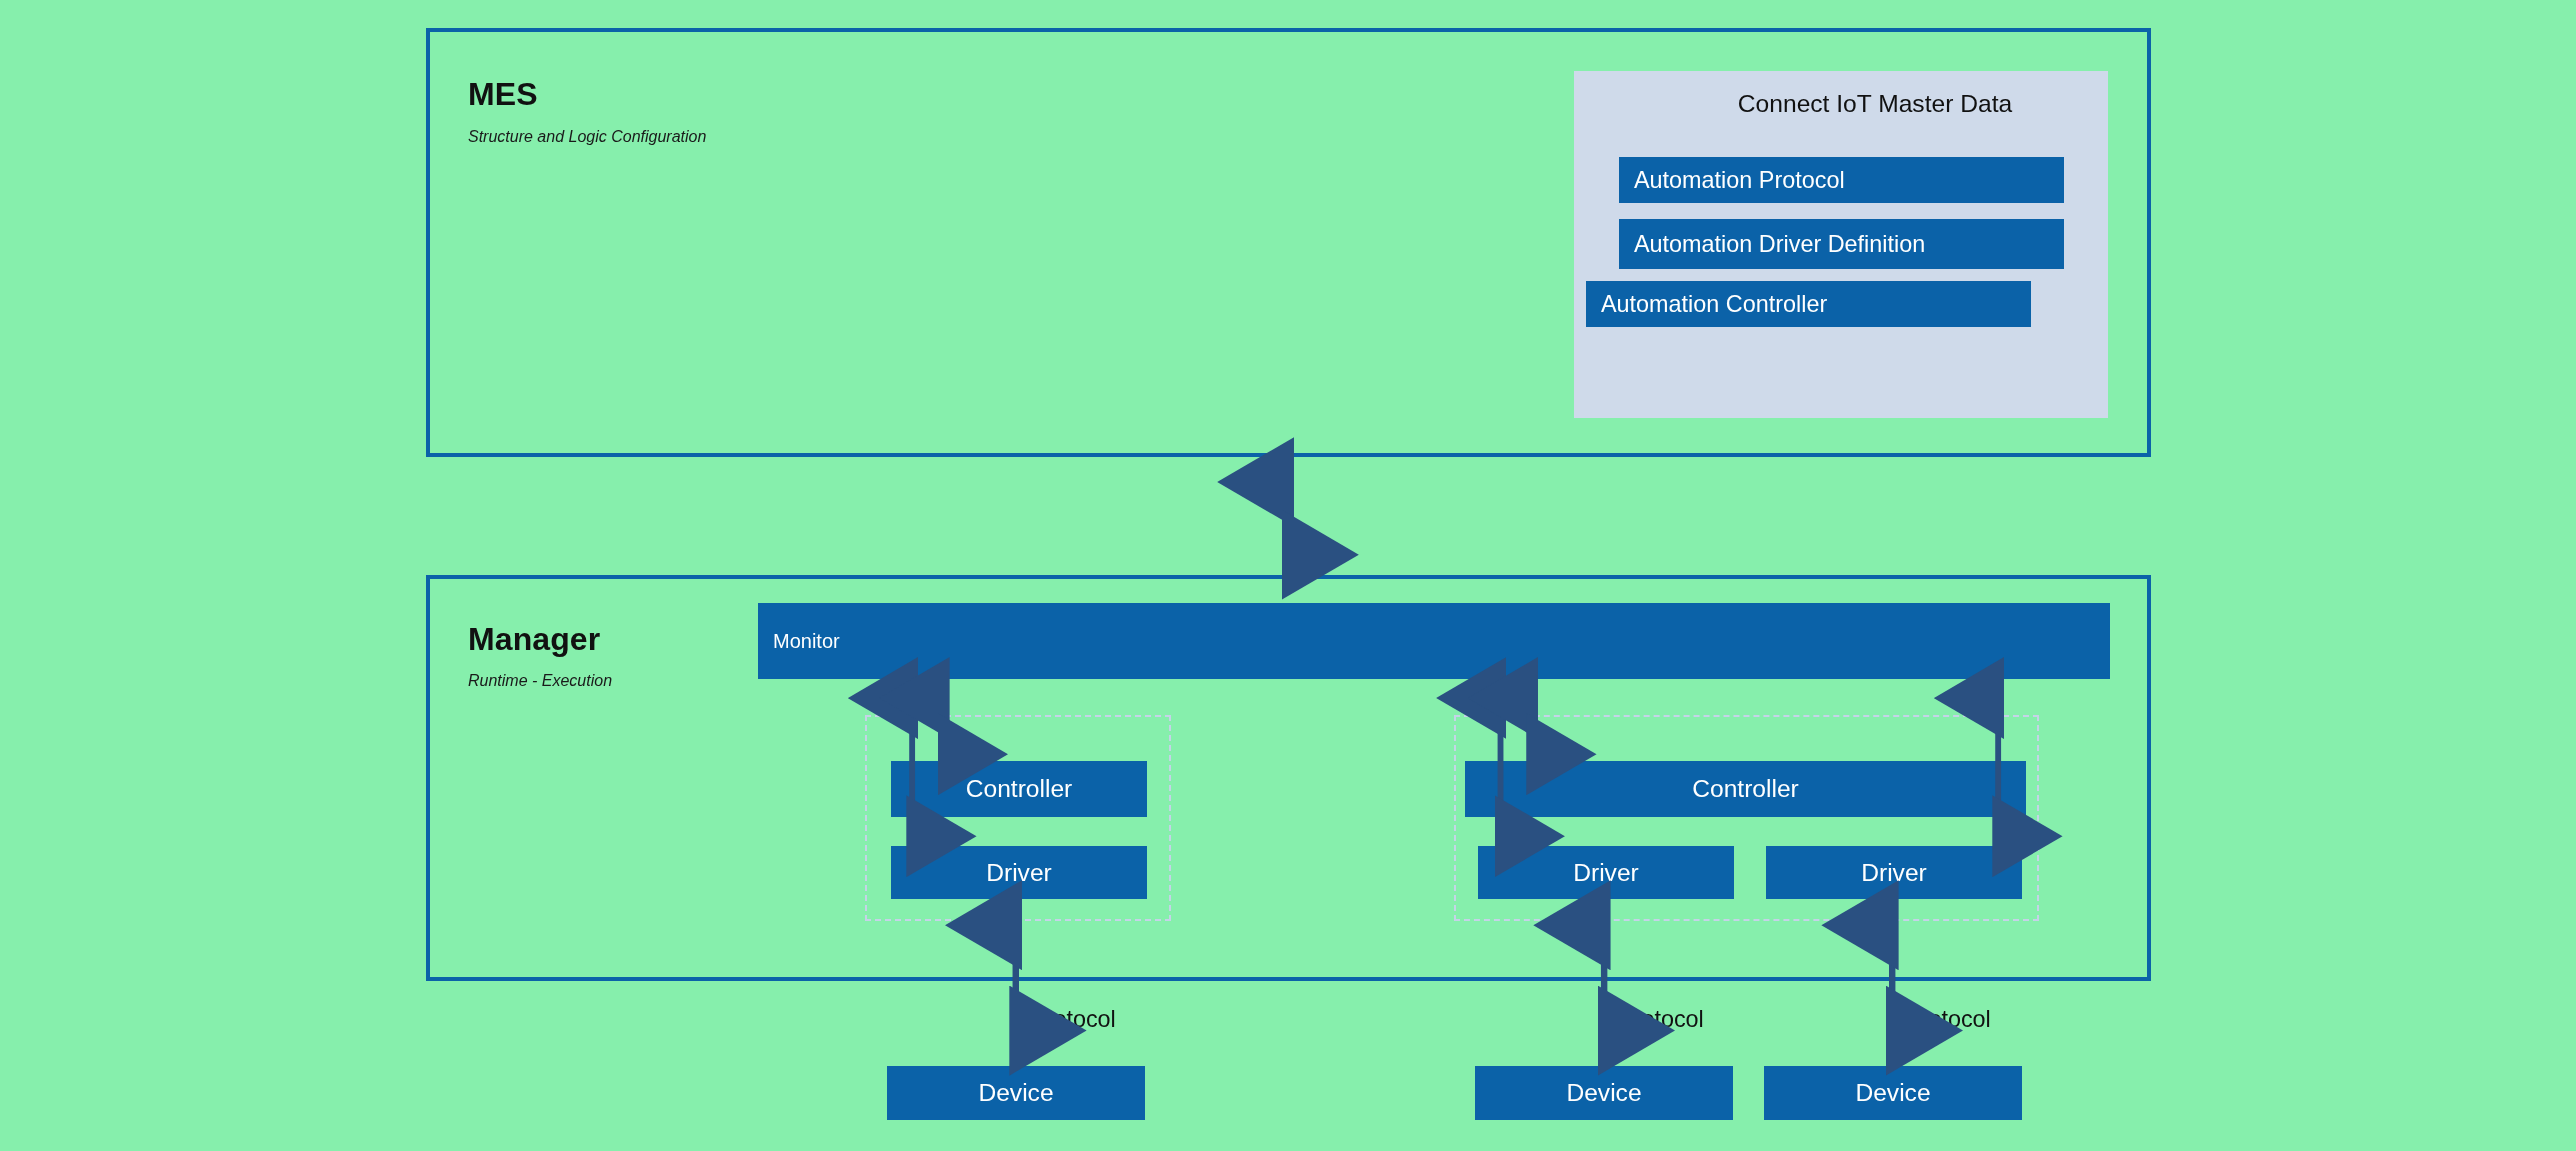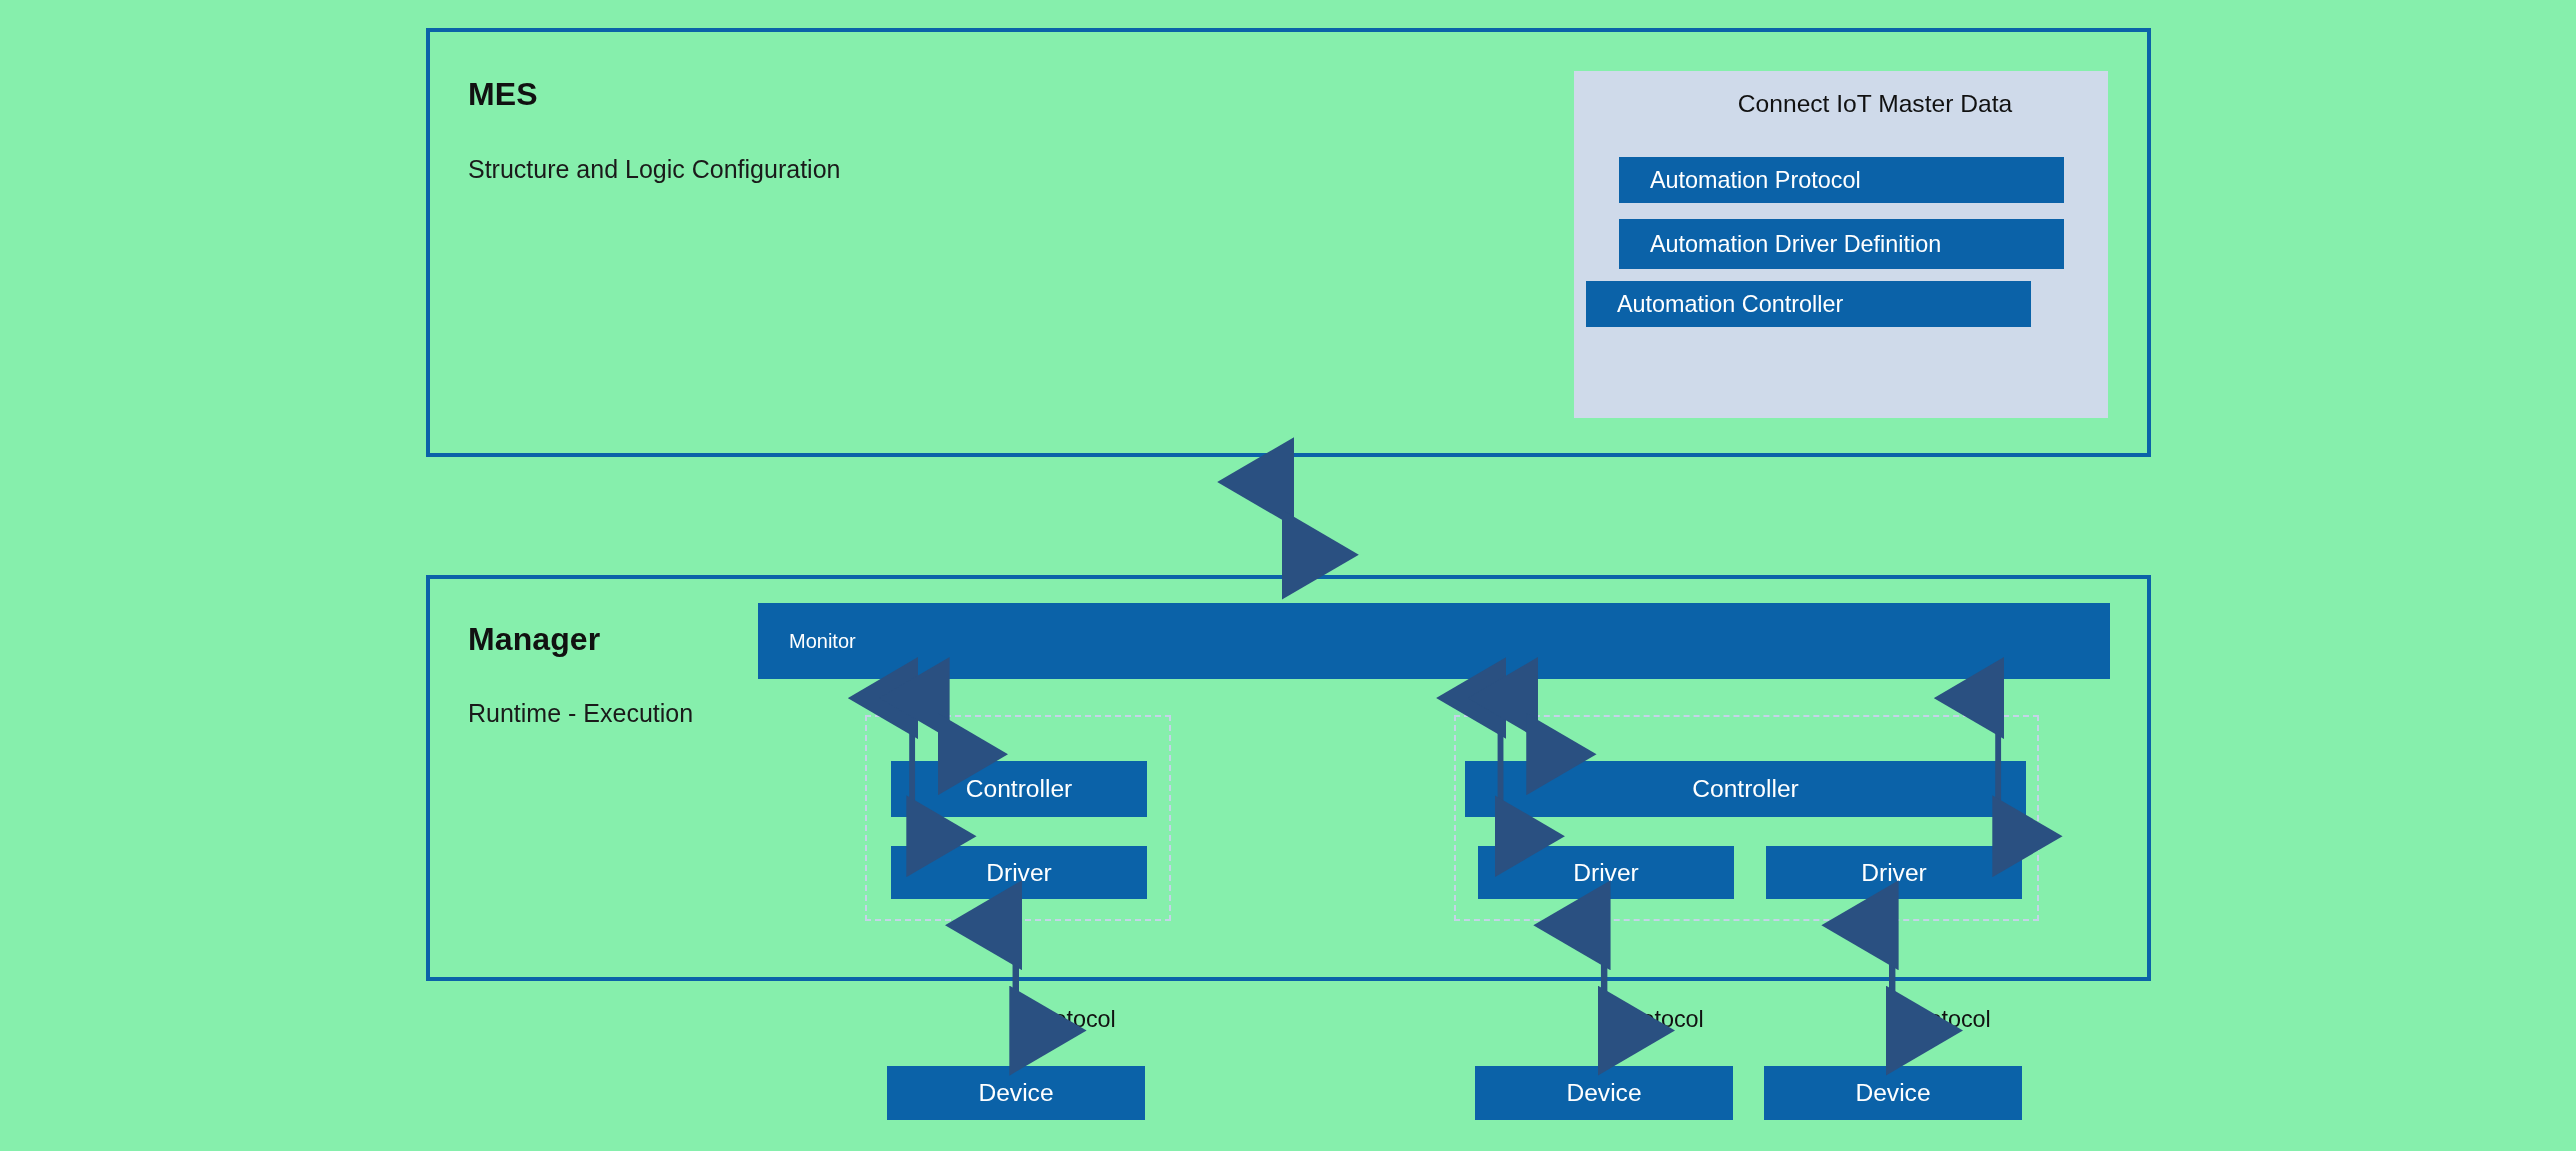--- a/index.html
+++ b/index.html
@@ -40,24 +40,24 @@
   .section-title {
     position: absolute;
     font-weight: bold;
     color: #111111;
     font-size: 32px;
     letter-spacing: 0.1px;
     white-space: nowrap;
   }
   .section-subtitle {
     position: absolute;
+    font-style: italic;
     color: #1a1a1a;
-    font-size: 25px;
-    white-space: nowrap;
-    margin-top: 27px;
+    font-size: 16px;
+    white-space: nowrap;
   }
 
   
   .masterdata-panel {
     position: absolute;
     background: #cfdaea;
   }
   .masterdata-title {
     position: absolute;
     width: 100%;
@@ -71,21 +71,21 @@
   
   .bluebox {
     position: absolute;
     background: #0b62a8;
     color: #ffffff;
     display: flex;
     align-items: center;
     box-sizing: border-box;
   }
   .bluebox.center { justify-content: center; }
-  .bluebox.left { justify-content: flex-start; padding-left: 31px; }
+  .bluebox.left { justify-content: flex-start; padding-left: 15px; }
   .bluebox span { display: block; white-space: nowrap; }
 
   
   .dashgroup {
     position: absolute;
     border: 2.9px dashed #c5d3e8;
     box-sizing: border-box;
     background: transparent;
   }
 

